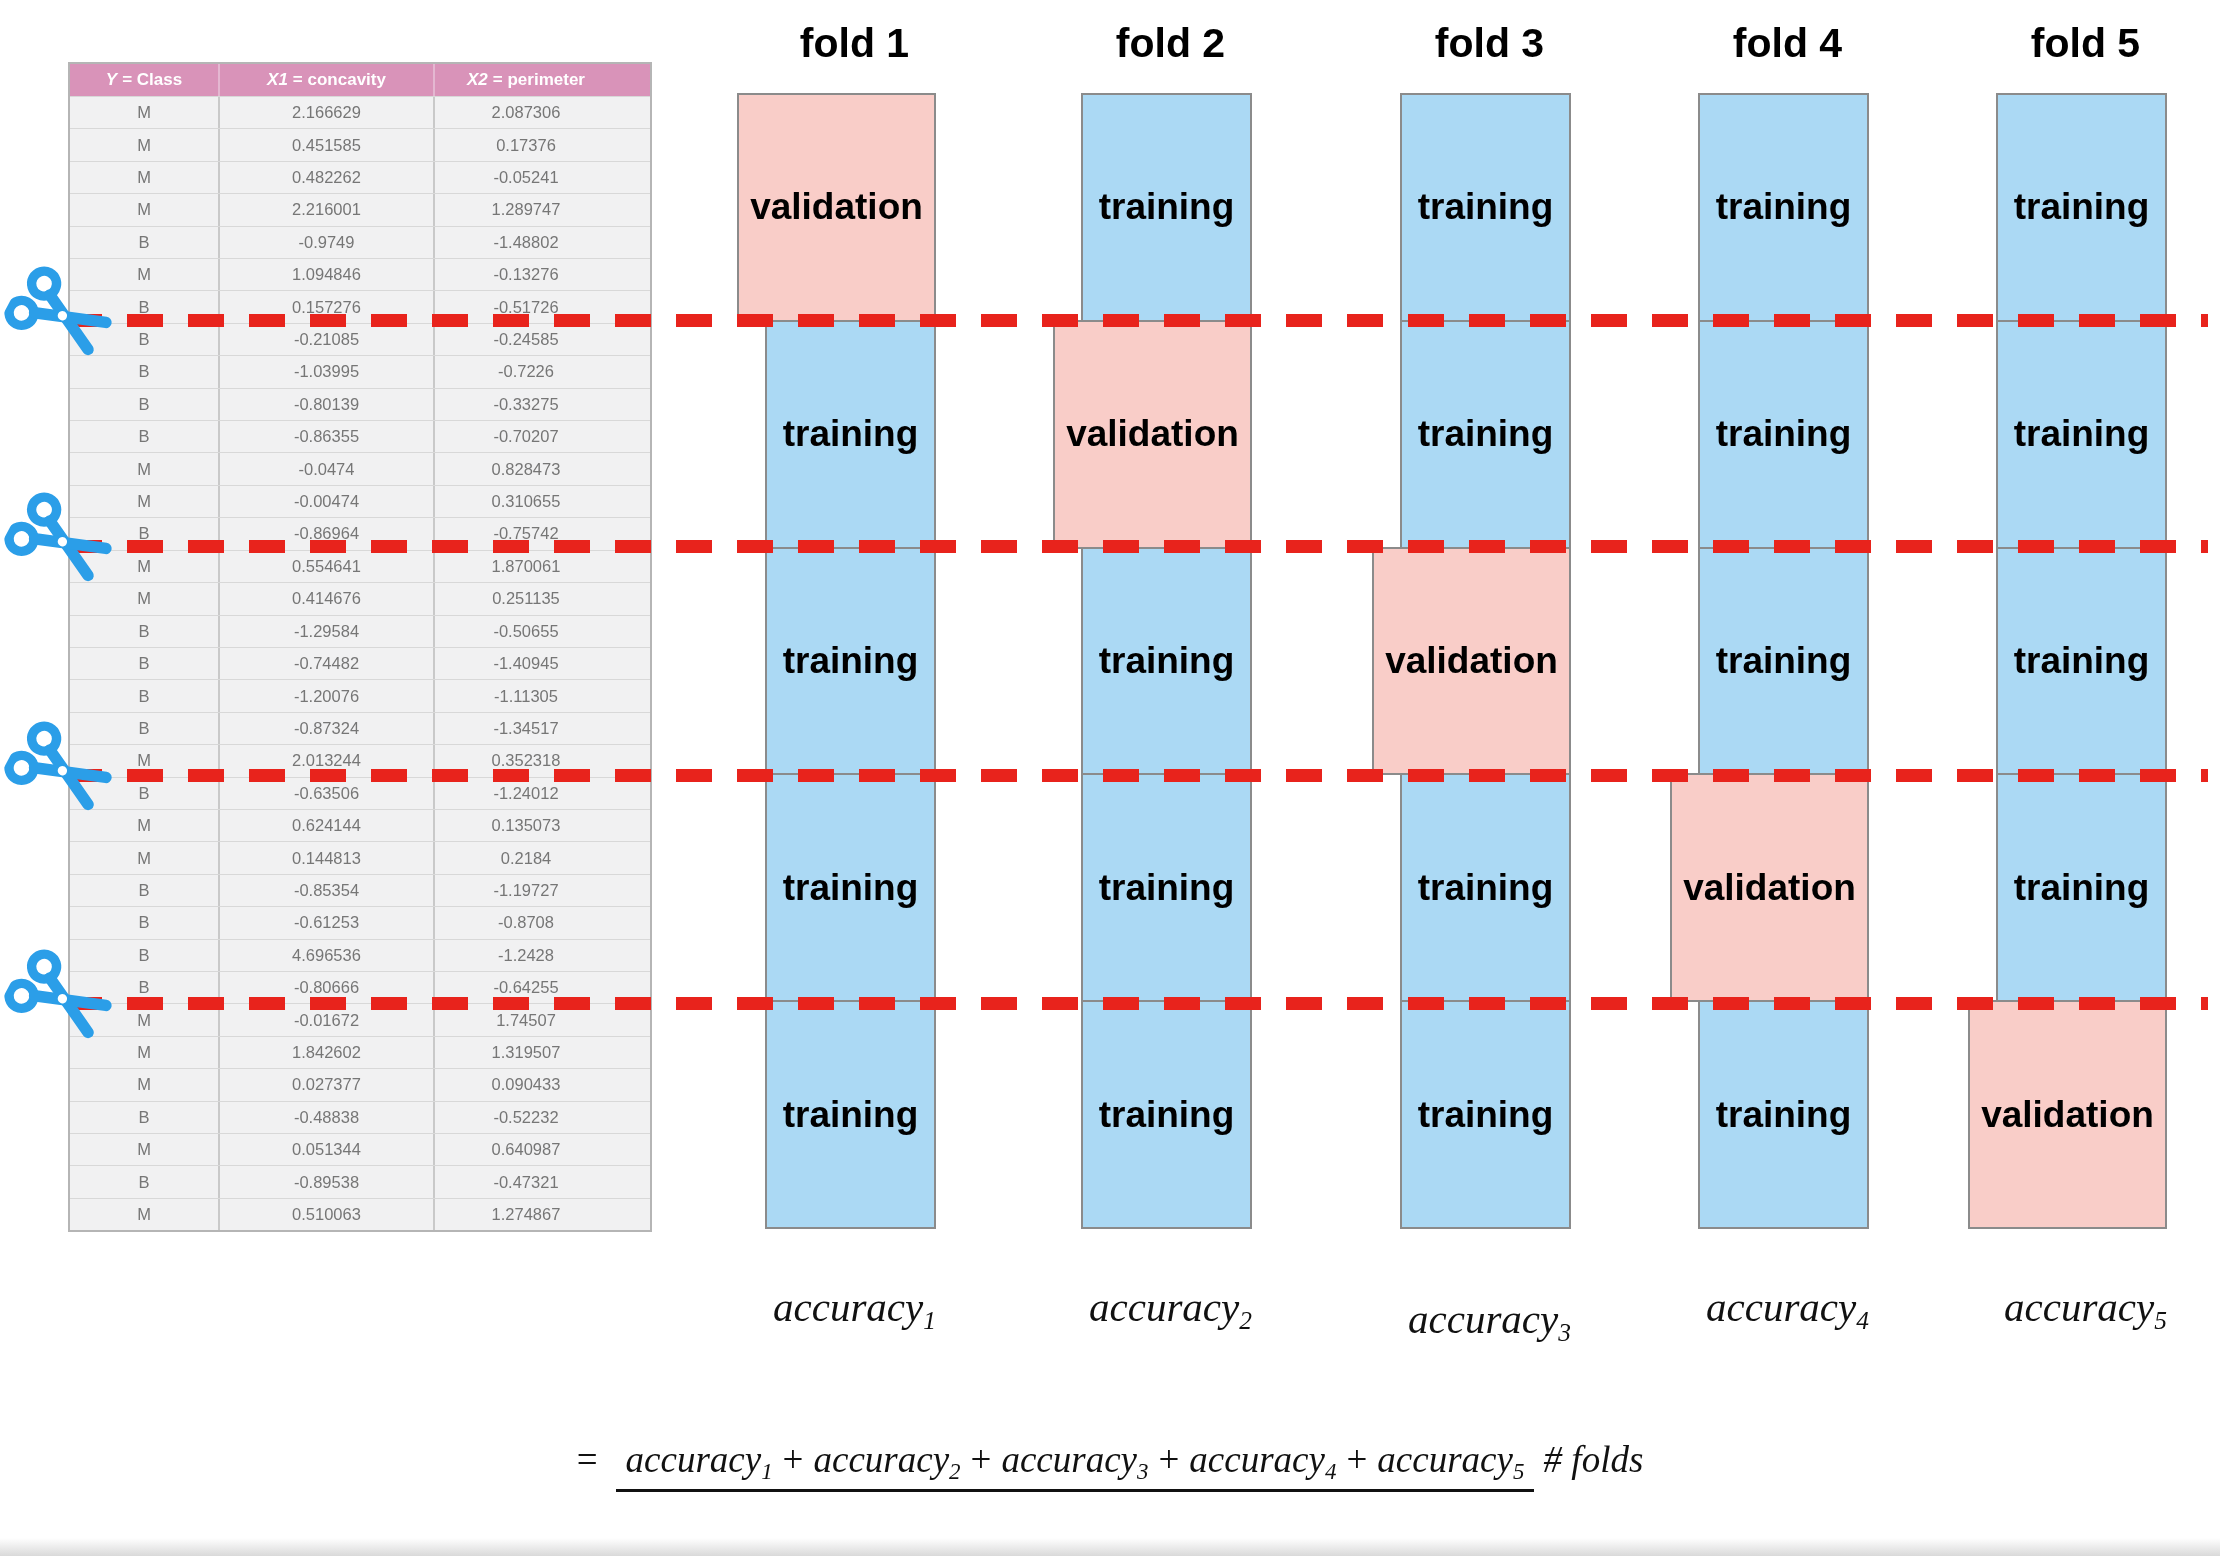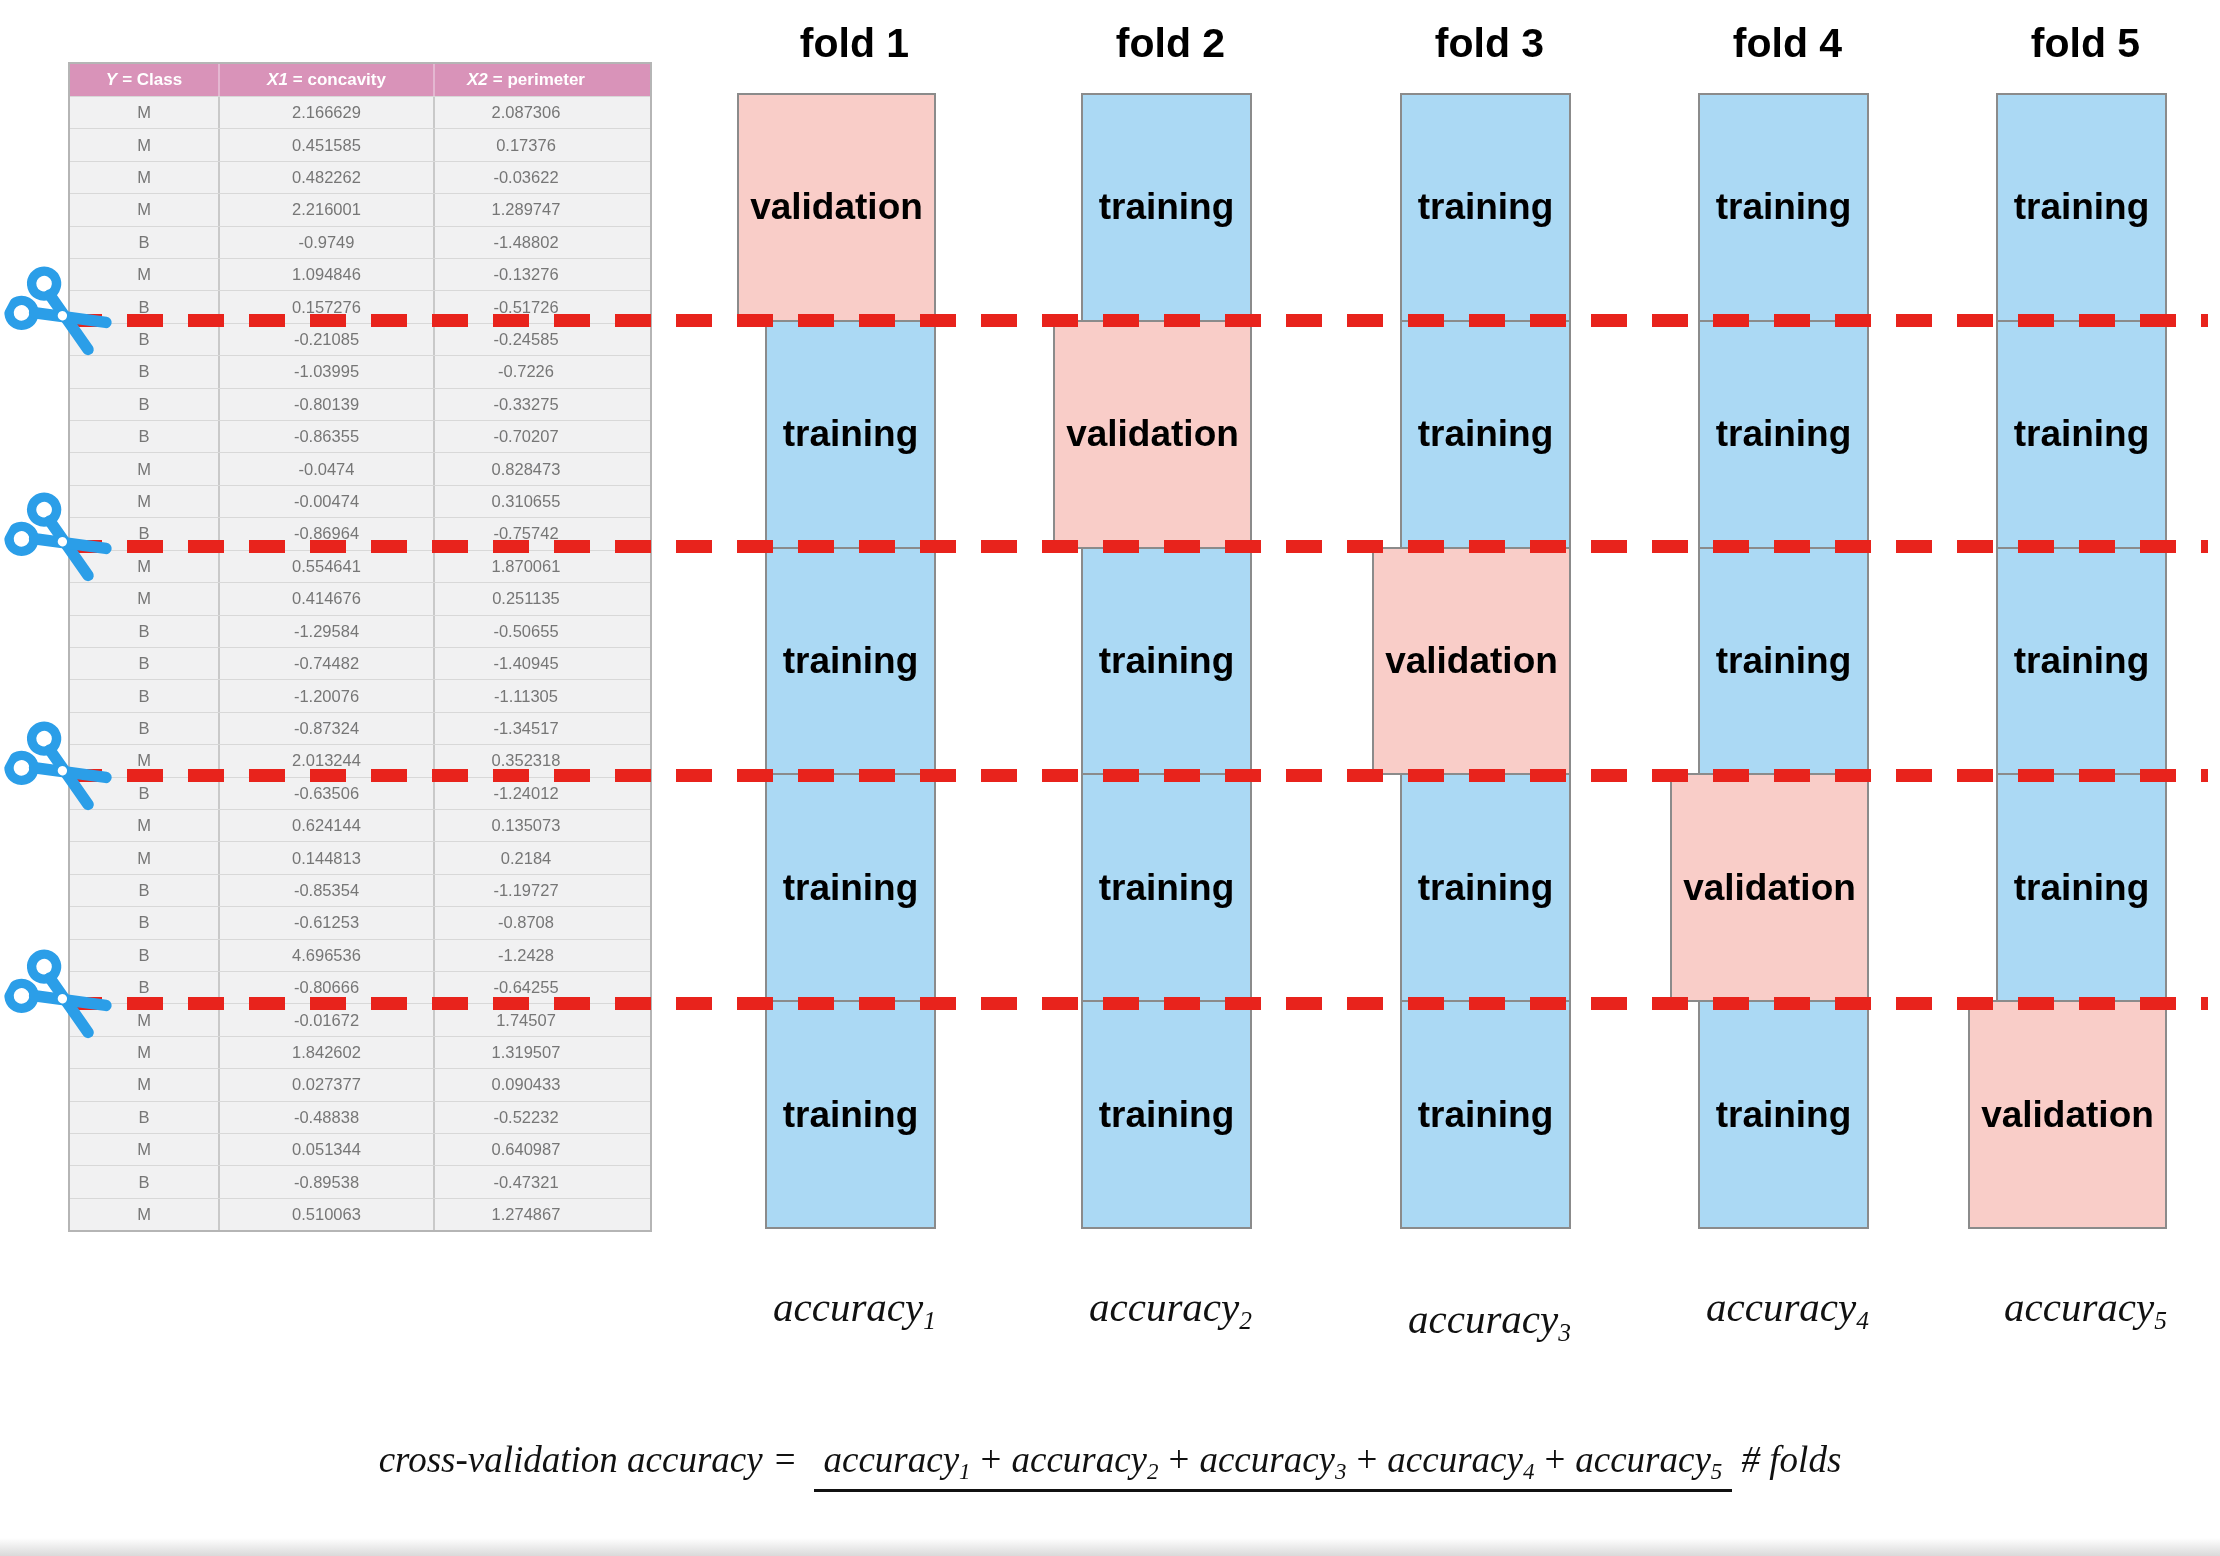--- a/index.html
+++ b/index.html
@@ -121,21 +121,21 @@
           <div class="td c2">2.087306</div>
         </div>
         <div class="tr">
           <div class="td c0">M</div>
           <div class="td c1">0.451585</div>
           <div class="td c2">0.17376</div>
         </div>
         <div class="tr">
           <div class="td c0">M</div>
           <div class="td c1">0.482262</div>
-          <div class="td c2">-0.03622</div>
+          <div class="td c2">-0.05241</div>
         </div>
         <div class="tr">
           <div class="td c0">M</div>
           <div class="td c1">2.216001</div>
           <div class="td c2">1.289747</div>
         </div>
         <div class="tr">
           <div class="td c0">B</div>
           <div class="td c1">-0.9749</div>
           <div class="td c2">-1.48802</div>
@@ -429,21 +429,20 @@
     </div>
   <div id="accuracy-layer">
       <div class="accuracy-label" style="left: 697px;"><span>accuracy</span><sub>1</sub></div>
       <div class="accuracy-label" style="left: 1013px;"><span>accuracy</span><sub>2</sub></div>
       <div class="accuracy-label" style="left: 1332px; margin-top: 12px;"><span>accuracy</span><sub>3</sub></div>
       <div class="accuracy-label" style="left: 1630px;"><span>accuracy</span><sub>4</sub></div>
       <div class="accuracy-label" style="left: 1928px;"><span>accuracy</span><sub>5</sub></div>
     </div>
 
   <div class="formula">
-    <span class="lhs">cross-validation accuracy</span>
     <span class="eq">=</span>
     <span class="frac">
       <span class="num"><span><span>accuracy</span><sub>1</sub></span><span style="margin: 0px 10px; font-style: normal;">+</span><span><span>accuracy</span><sub>2</sub></span><span style="margin: 0px 10px; font-style: normal;">+</span><span><span>accuracy</span><sub>3</sub></span><span style="margin: 0px 10px; font-style: normal;">+</span><span><span>accuracy</span><sub>4</sub></span><span style="margin: 0px 10px; font-style: normal;">+</span><span><span>accuracy</span><sub>5</sub></span></span>
       <span class="den"># folds</span>
     </span>
   </div>
 
   <div class="footer-strip"></div>
 </div>
 

